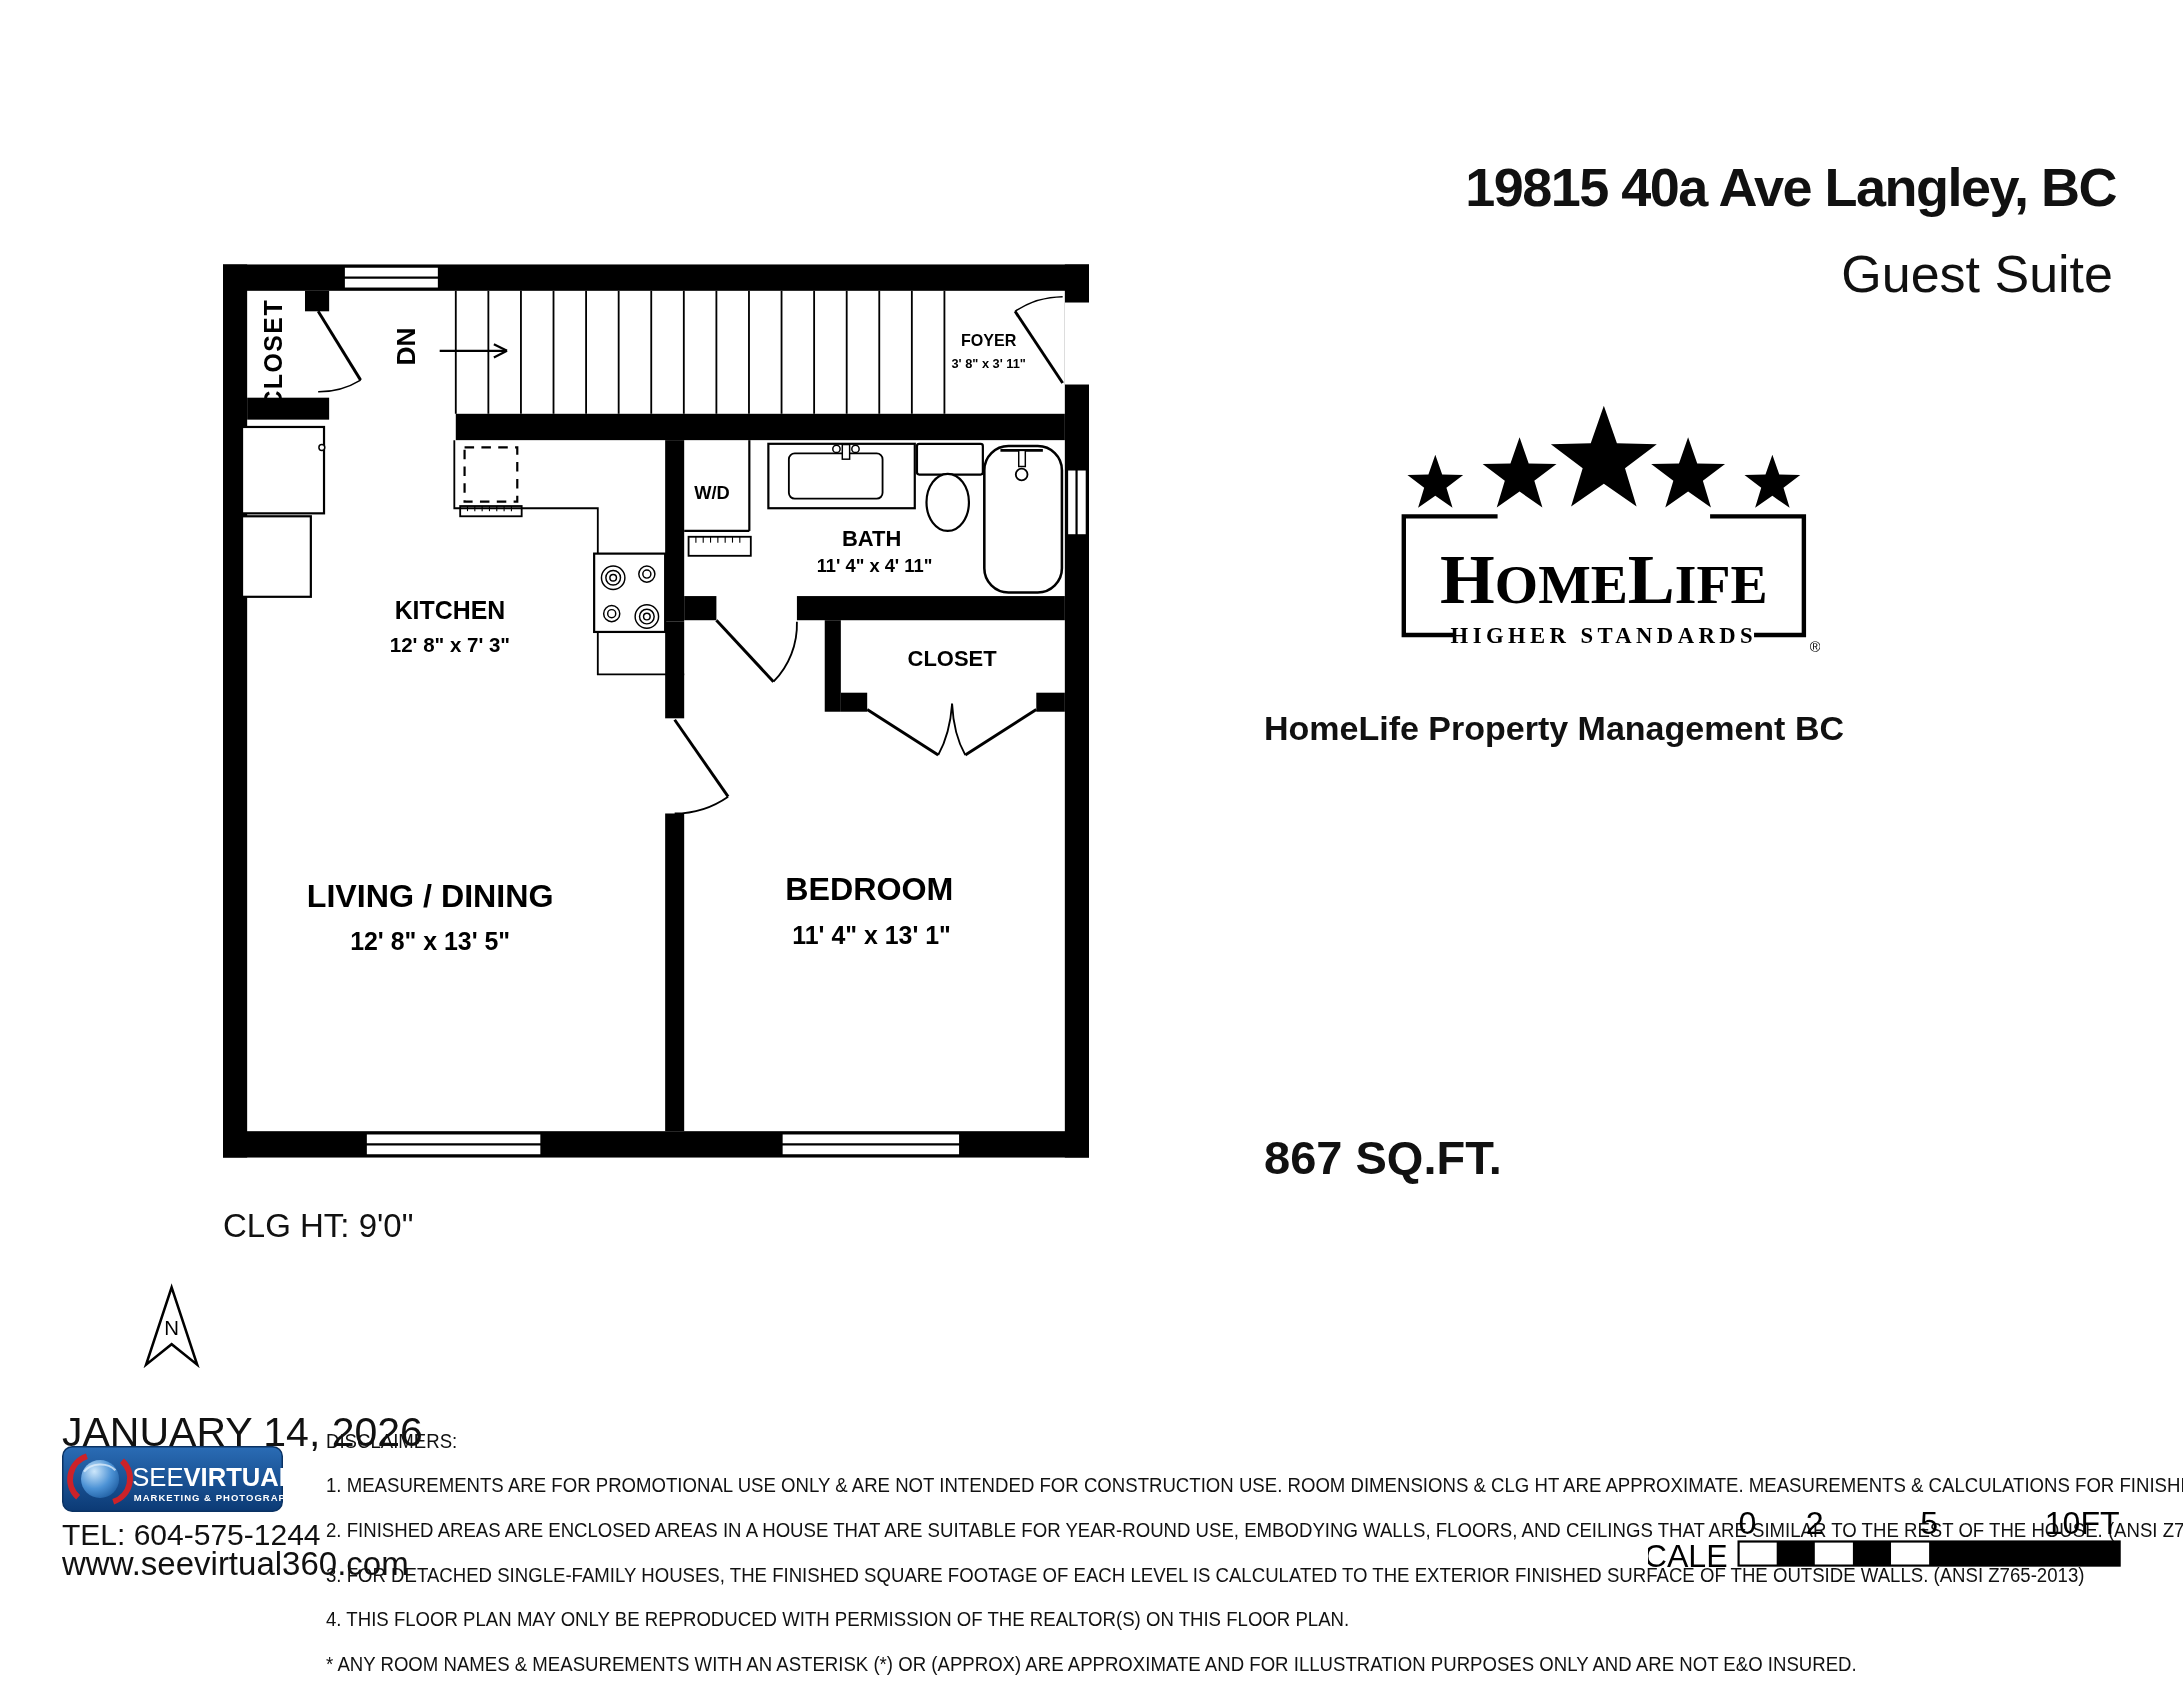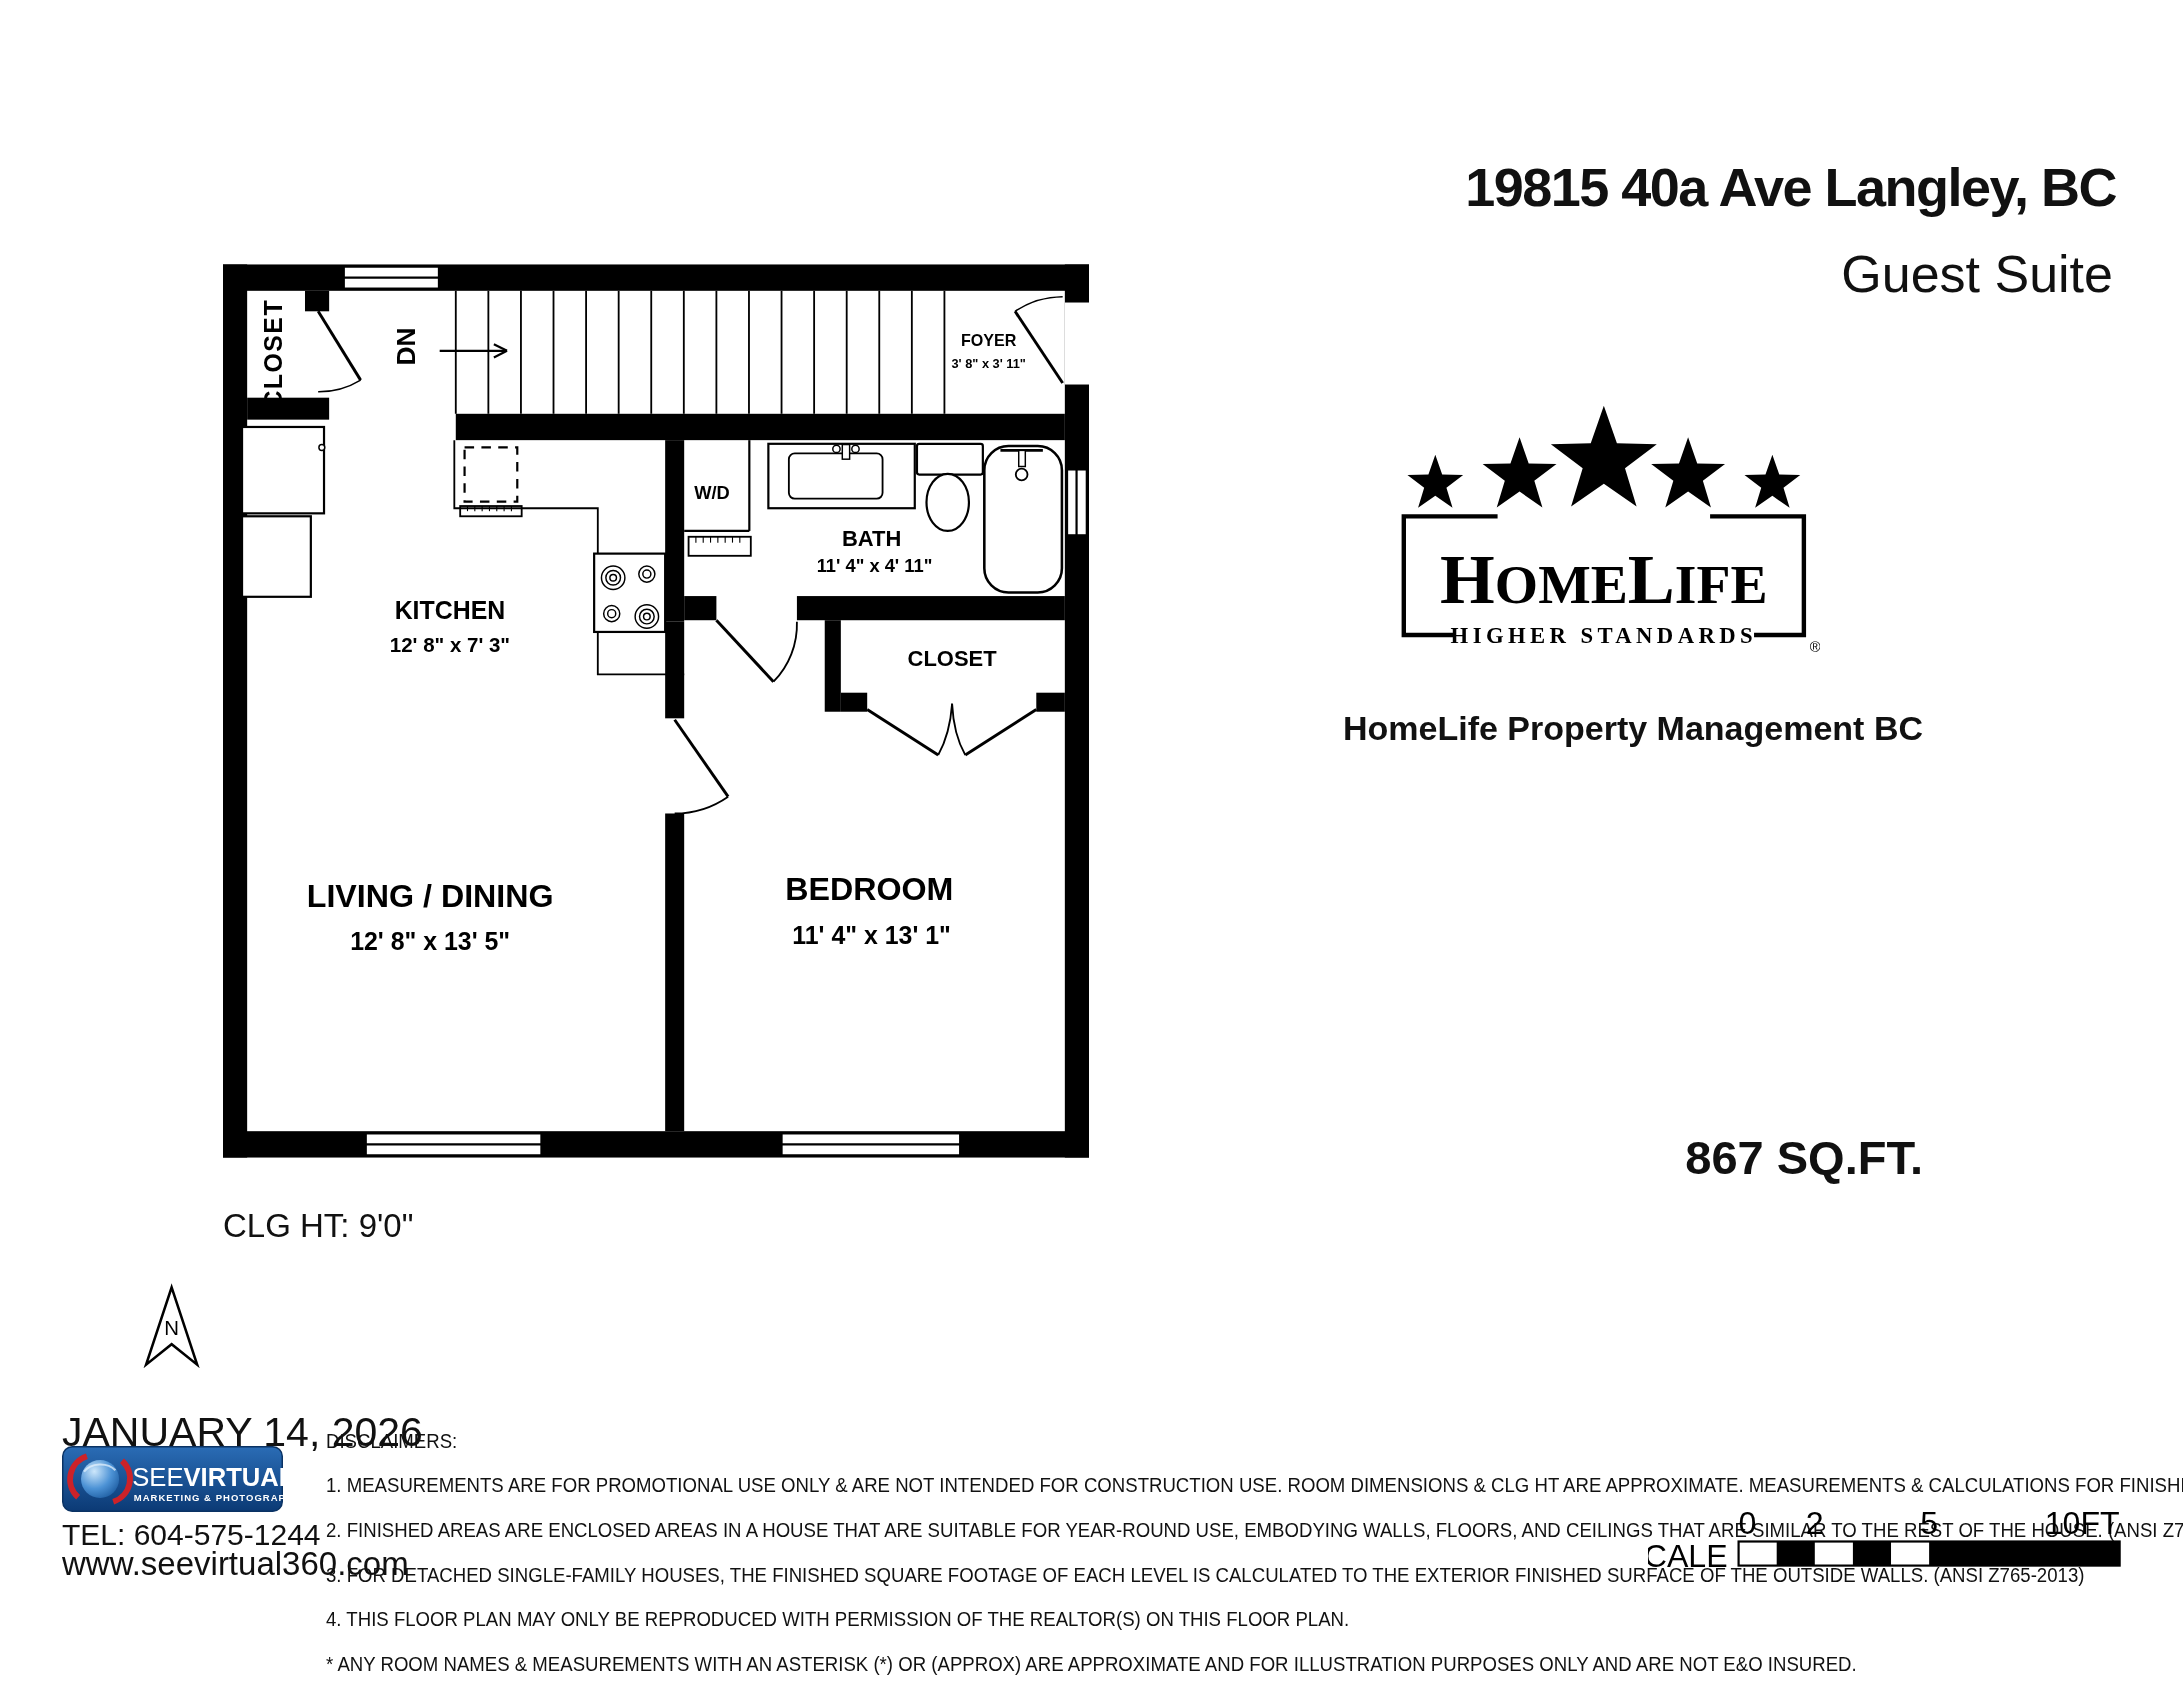--- a/index.html
+++ b/index.html
@@ -1,21 +1,21 @@
 <!DOCTYPE html>
 <html style="font-size:11.7px"><head>
 <meta charset="utf-8">
 <style>
   html,body{margin:0;padding:0;background:#fff;}
   #canvas{position:relative;width:2183px;height:1687px;background:#fff;overflow:hidden;
           font-family:"Liberation Sans",sans-serif;color:#111;}
   .abs{position:absolute;}
   .address{right:67px;top:128px;font-size:54px;font-weight:700;letter-spacing:-1.5px;white-space:nowrap;margin-top:28px;}
   .unit{right:70px;top:244px;font-size:52px;font-weight:400;white-space:nowrap;}
-  .centercol{left:1264px;top:0;width:659px;text-align:right;}
+  .centercol{left:1264px;top:0;width:659px;text-align:left;}
   .company{top:709px;font-size:34px;font-weight:700;white-space:nowrap;}
   .phone{top:790px;font-size:31px;font-weight:400;}
   .website{top:836px;font-size:31px;font-weight:400;}
   .area-label{top:1053px;font-size:47px;font-weight:700;}
   .area-value{top:1130px;font-size:47px;font-weight:700;}
   .clg{left:223px;top:1207px;font-size:33px;font-weight:400;}
   .date{left:62px;top:1409px;width:227px;text-align:left;font-size:41px;font-weight:400;white-space:nowrap;}
   .tel{left:62px;top:1518px;width:227px;text-align:center;font-size:30px;font-weight:400;white-space:nowrap;}
   .www{left:62px;top:1545px;width:227px;text-align:center;font-size:33px;font-weight:400;white-space:nowrap;}
   .disc{left:326px;font-size:20px;font-weight:400;white-space:nowrap;transform:scaleX(.93);transform-origin:left top;letter-spacing:0px;}

